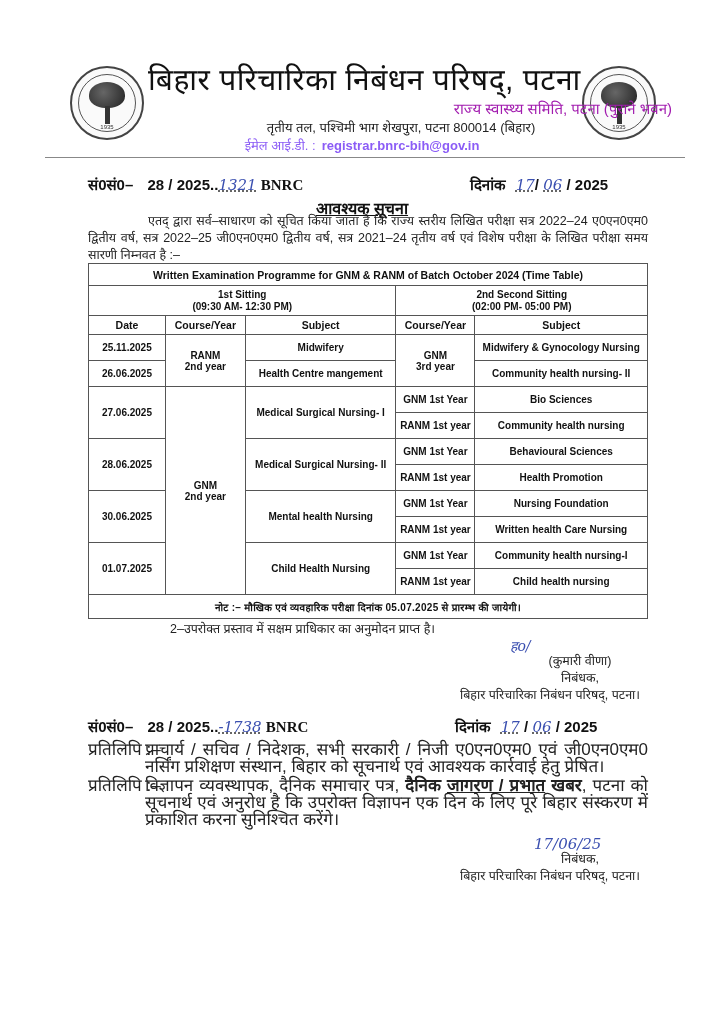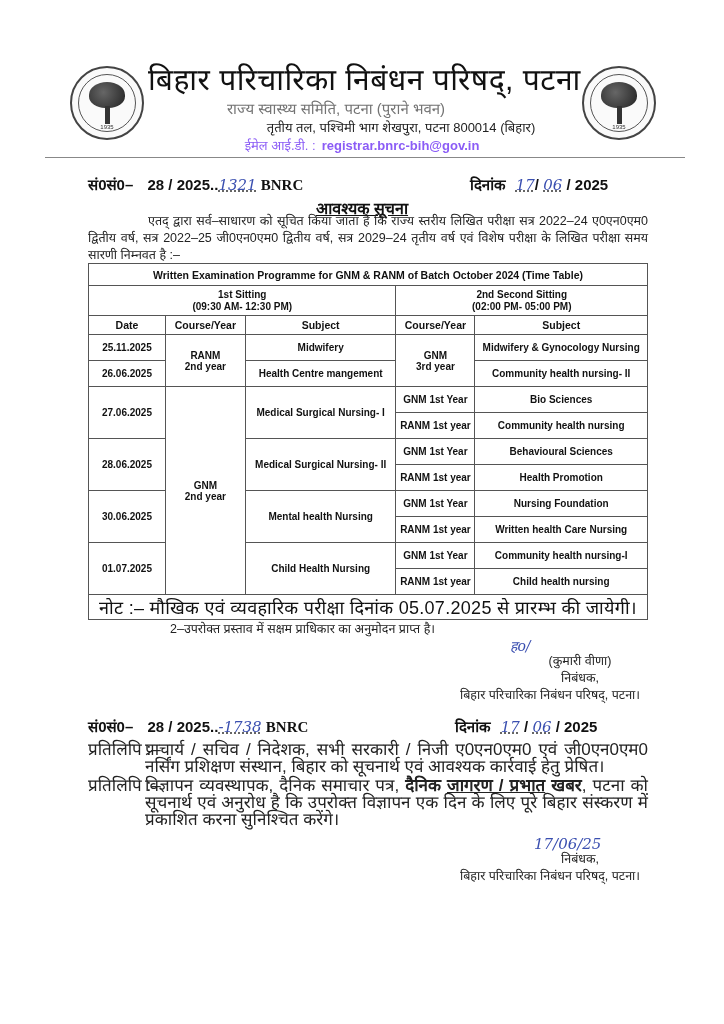--- a/index.html
+++ b/index.html
@@ -24,21 +24,21 @@
     border-radius: 50% 50% 45% 45%; background: radial-gradient(circle at 40% 40%, #666, #222);
   }
   .logo .trunk {
     position: absolute; left: 33px; top: 38px; width: 5px; height: 18px; background: #333;
   }
   .logo .yr {
     position: absolute; left: 0; right: 0; bottom: 8px; text-align: center;
     font-size: 6px; color: #333;
   }
   .org-title { left: 148px; top: 58px; font-size: 30px; font-weight: 500; letter-spacing: 0.5px; color: #111; }
-  .org-sub1 { left: 0; width: 672px; top: 98px; text-align: center; font-size: 15px; color: #737373; }
+  .org-sub1 { left: 0; width: 672px; top: 98px; text-align: right; font-size: 15px; color: #a21caf; }
   .org-sub2 { left: 0; width: 724px; top: 118px; text-align: center; font-size: 13px; color: #222; padding-left: 39px; }
   .org-email-row { left: 0; width: 724px; top: 136px; text-align: center; font-size: 13px; color: #8b5cf6; }
   .org-email-row b { font-weight: bold; margin-left: 6px; }
   .hr { left: 45px; width: 640px; top: 157px; height: 1px; background: #888; }
 
   .ref { font-size: 15px; font-weight: bold; }
   .ref .hand { font-family: "DejaVu Serif", serif; font-style: italic; color: #3a4fb0; font-weight: normal; text-decoration: underline dotted #333; }
   .ref .bnrc { font-family: "Liberation Serif", serif; font-weight: bold; }
 
   .notice-title { left: 0; width: 724px; top: 197px; text-align: center; font-size: 16px; font-weight: bold; text-decoration: underline; }
@@ -49,21 +49,21 @@
     position: absolute; left: 88px; top: 263px; width: 560px;
     border-collapse: collapse; font-size: 10px; font-weight: bold; color: #111;
   }
   table.tt td, table.tt th {
     border: 1px solid #555; text-align: center; vertical-align: middle; padding: 0 2px;
   }
   table.tt .title-row td { height: 21px; font-size: 10.5px; }
   table.tt .sit-row td { height: 29px; line-height: 12px; }
   table.tt .hdr-row td { height: 18px; font-size: 10.5px; }
   table.tt .r td { height: 25px; }
-  table.tt .note-row td { height: 23px; font-weight: normal; font-size: 18px; letter-spacing: 0.3px; }
+  table.tt .note-row td { height: 23px; font-weight: bold; font-size: 10px; letter-spacing: 0.3px; }
 
   .approval { left: 170px; top: 620px; font-size: 12.5px; color: #222; }
 
   .sig-scribble { color: #3a4fb0; font-family: "DejaVu Serif", serif; font-style: italic; }
   .sig-block { font-size: 12.5px; color: #222; text-align: center; }
 
   .copy { left: 88px; width: 560px; font-size: 17px; line-height: 17px; color: #222; }
   .copy .lbl { position: absolute; left: 0; top: 0; }
   .copy .txt { margin-left: 57px; text-align: justify; }
   .copy .txt u b, .copy .txt b { font-weight: bold; }
@@ -98,21 +98,21 @@
   <span class="bnrc">BNRC</span>
 </div>
 <div class="abs ref" style="left:470px; top:174px;">
   <span>दिनांक</span>
   <span class="hand" style="margin-left:6px;">17</span>/
   <span class="hand">06</span>
   <span>/ 2025</span>
 </div>
 
 <div class="abs notice-title">आवश्यक सूचना</div>
-<div class="abs intro">एतद् द्वारा सर्व–साधारण को सूचित किया जाता है कि राज्य स्तरीय लिखित परीक्षा सत्र 2022–24 ए0एन0एम0 द्वितीय वर्ष, सत्र 2022–25 जी0एन0एम0 द्वितीय वर्ष, सत्र 2029–24 तृतीय वर्ष एवं विशेष परीक्षा के लिखित परीक्षा समय सारणी निम्नवत है :–</div>
+<div class="abs intro">एतद् द्वारा सर्व–साधारण को सूचित किया जाता है कि राज्य स्तरीय लिखित परीक्षा सत्र 2022–24 ए0एन0एम0 द्वितीय वर्ष, सत्र 2022–25 जी0एन0एम0 द्वितीय वर्ष, सत्र 2021–24 तृतीय वर्ष एवं विशेष परीक्षा के लिखित परीक्षा समय सारणी निम्नवत है :–</div>
 
 <table class="tt">
   <colgroup>
     <col style="width:77px">
       <col style="width:80px">
       <col style="width:151px">
       <col style="width:79px">
       <col style="width:173px">
   </colgroup>
   <tbody>

